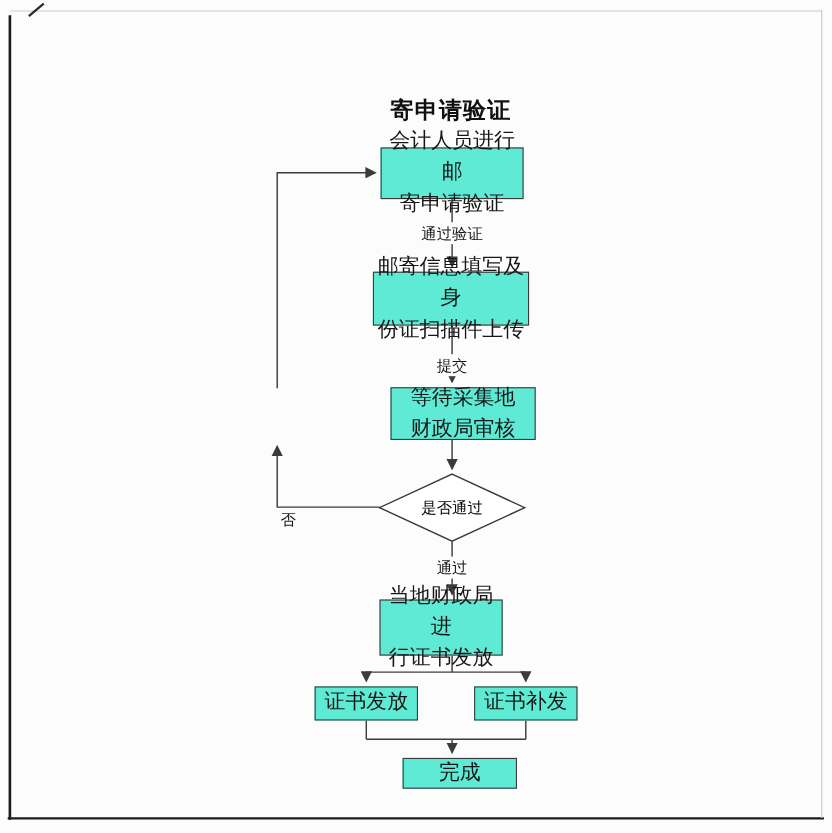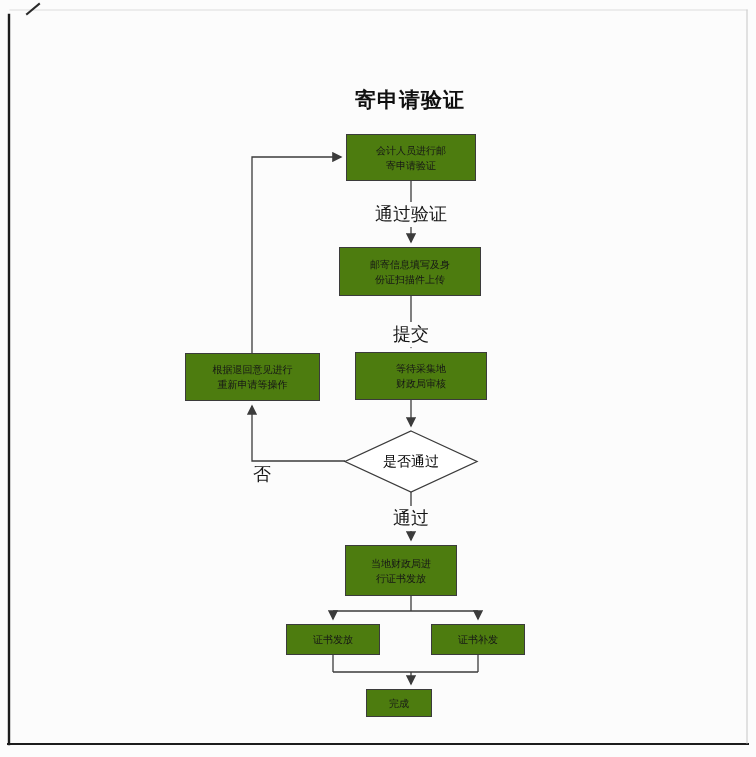--- a/index.html
+++ b/index.html
@@ -26,57 +26,57 @@
     width: 160px;
     text-align: center;
     font-size: 21px;
     font-weight: bold;
     letter-spacing: 1px;
     color: #101010;
   }
   .node {
     position: absolute;
     border: 1px solid #3b3b3b;
-    background: #4d7c0f;
+    background: #5eead4;
     display: flex;
     align-items: center;
     justify-content: center;
     text-align: center;
-    font-size: 10px;
+    font-size: 19px;
     line-height: 1.5;
     color: #161616;
     white-space: pre-line;
   }
   .decision-label {
     position: absolute;
     display: flex;
     align-items: center;
     justify-content: center;
     font-size: 14px;
     color: #000000;
   }
   .edge-label {
     position: absolute;
-    font-size: 18px;
+    font-size: 14px;
     color: #161616;
     text-align: center;
     background: #fcfcfc;
     padding: 1px 2px;
     line-height: 1.3;
   }
   .edge-label.no-bg { background: transparent; padding: 0; }
 
   #node-verify       { left: 346px; top: 134px; width: 130px; height: 47px; }
   #node-fill         { left: 339px; top: 247px; width: 142px; height: 49px; }
   #node-wait         { left: 355px; top: 352px; width: 132px; height: 48px; }
   #node-redo         { left: 185px; top: 353px; width: 135px; height: 48px; }
   #node-issue        { left: 345px; top: 545px; width: 112px; height: 51px; }
   #node-cert-issue   { left: 286px; top: 624px; width: 94px;  height: 31px; }
   #node-cert-reissue { left: 431px; top: 624px; width: 94px;  height: 31px; }
-  #node-done         { left: 366px; top: 689px; width: 66px;  height: 28px; }
+  #node-done         { left: 366px; top: 689px; width: 104px;  height: 28px; }
   #decision-text     { left: 345px; top: 431px; width: 132px; height: 61px; }
 
   #label-verified { left: 369px; top: 202px; width: 84px; }
   #label-submit   { left: 383px; top: 322px; width: 56px; }
   #label-no       { left: 248px; top: 463px; width: 28px; }
   #label-pass     { left: 383px; top: 506px; width: 56px; }
 </style>
 </head>
 <body>
 
@@ -118,22 +118,20 @@
   </svg>
 
   <div class="title">寄申请验证</div>
 
   <div class="node" id="node-verify">会计人员进行邮
 寄申请验证</div>
   <div class="node" id="node-fill">邮寄信息填写及身
 份证扫描件上传</div>
   <div class="node" id="node-wait">等待采集地
 财政局审核</div>
-  <div class="node" id="node-redo">根据退回意见进行
-重新申请等操作</div>
   <div class="node" id="node-issue">当地财政局进
 行证书发放</div>
   <div class="node" id="node-cert-issue">证书发放</div>
   <div class="node" id="node-cert-reissue">证书补发</div>
   <div class="node" id="node-done">完成</div>
 
   <div class="decision-label" id="decision-text">是否通过</div>
 
   <div class="edge-label" id="label-verified">通过验证</div>
   <div class="edge-label" id="label-submit">提交</div>

